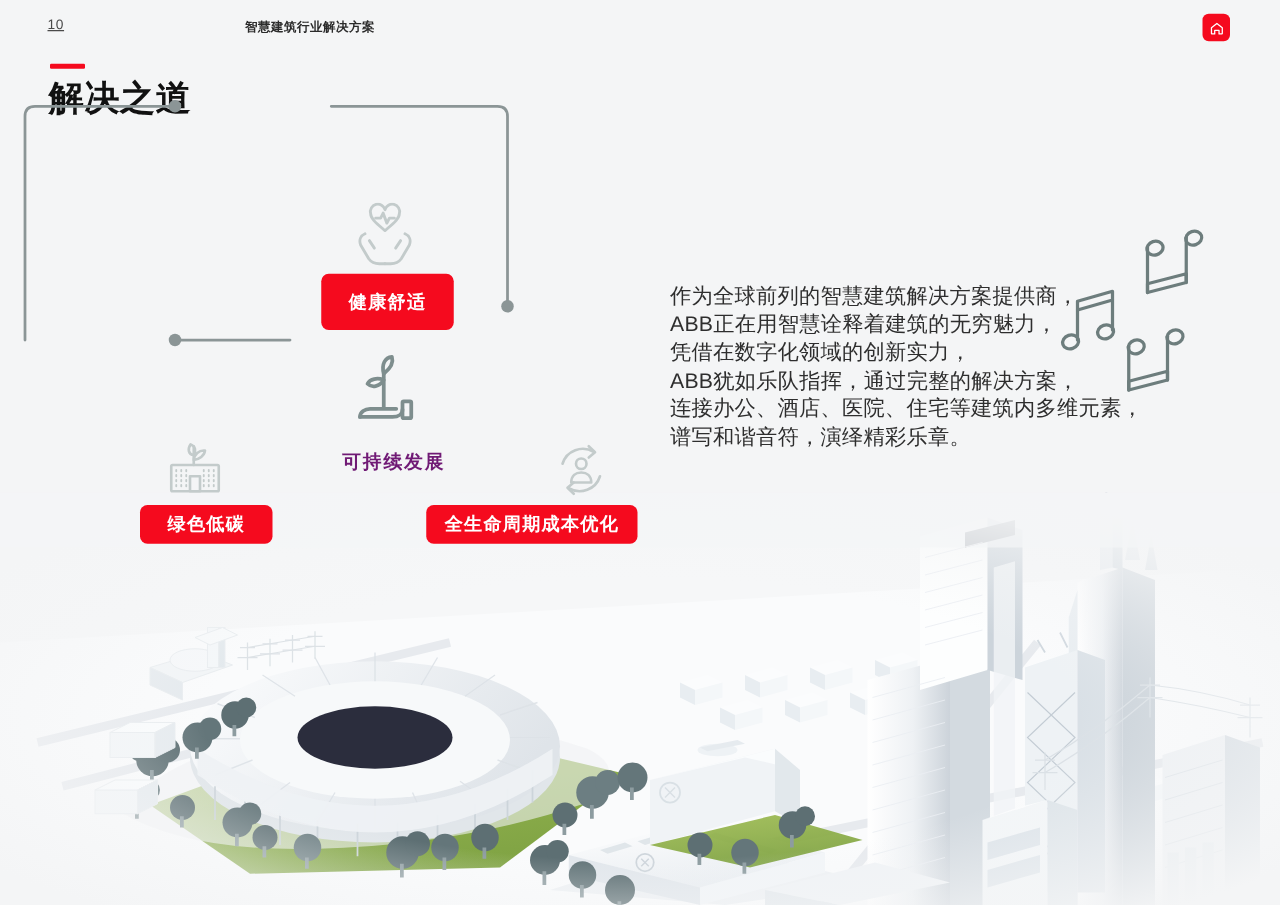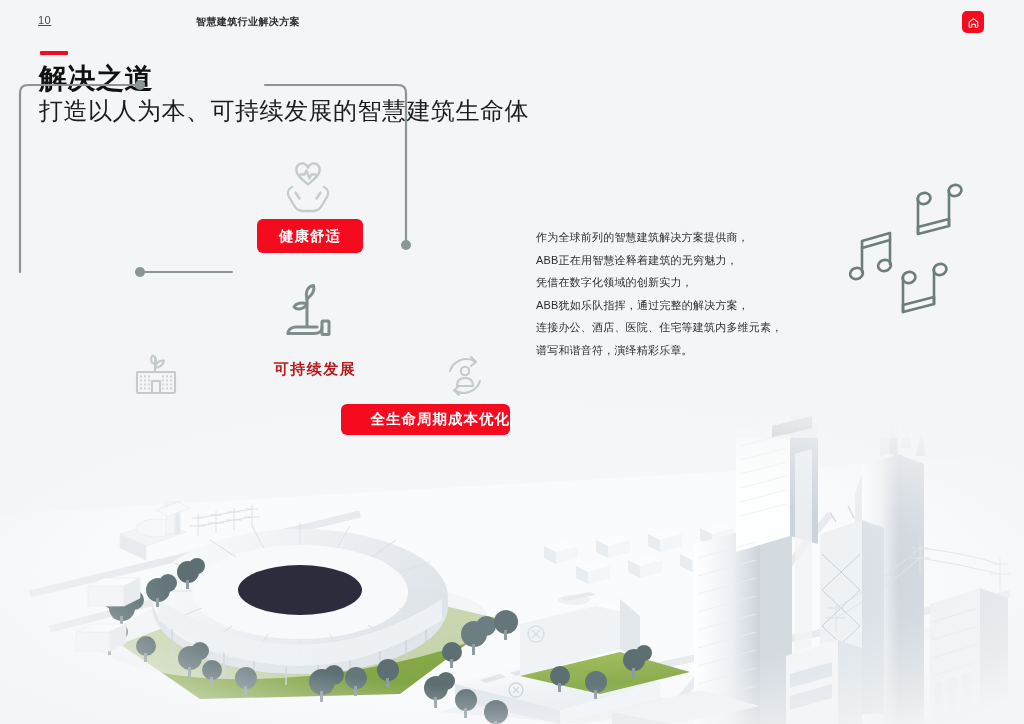--- a/index.html
+++ b/index.html
@@ -41,55 +41,55 @@
   }
   .subtitle{
     position:absolute;left:39px;top:95px;
     font-size:24px;font-weight:400;letter-spacing:.5px;color:#1c1c1c;
     line-height:1.3;
   }
 
   
   .para{
     position:absolute;left:536px;top:226px;
-    font-size:11px;line-height:22.5px;color:#2e2e2e;letter-spacing:.2px;
+    font-size:17px;line-height:22.5px;color:#2e2e2e;letter-spacing:.2px;
     white-space:pre-line;
     z-index:5;
   }
 
   
   .notes{position:absolute;left:845px;top:178px;width:150px;height:140px;z-index:4;}
 
   
   .diagram{position:absolute;left:100px;top:150px;width:450px;height:300px;z-index:5;}
   .diag-svg{position:absolute;left:0;top:0;}
 
   .badge{
     position:absolute;
     background:#f50a1e;color:#fff;
     border-radius:6px;
     font-size:14.5px;font-weight:bold;letter-spacing:1px;
     display:flex;align-items:center;justify-content:center;
     white-space:nowrap;
     z-index:7;
   }
-  .badge-health{left:257px;top:219px;width:106px;height:34px;}
+  .badge-health{left:257px;top:219px;width:106px;height:45px;}
   .badge-green{left:112px;top:404px;width:106px;height:31px;}
-  .badge-cost{left:341px;top:404px;width:169px;height:31px;justify-content:flex-end;}
+  .badge-cost{left:341px;top:404px;width:169px;height:31px;}
 
   .icon-soft{position:absolute;z-index:6;}
   .icon-hands{left:279px;top:162px;}
   .icon-building{left:131px;top:352px;}
   .icon-cycle{left:441px;top:352px;}
   .icon-center{left:272px;top:282px;}
 
   .center-label{
     position:absolute;left:240px;top:360px;width:150px;
     text-align:center;
-    font-size:15px;font-weight:bold;color:#b91c1c;letter-spacing:1.5px;
+    font-size:15px;font-weight:bold;color:#701a75;letter-spacing:1.5px;
     z-index:6;
   }
 
   
   .city{position:absolute;left:0;bottom:0;width:1024px;height:330px;z-index:1;}
 </style>
 </head>
 <body>
 
 <div class="slide">
@@ -98,21 +98,20 @@
   <div class="header-title">智慧建筑行业解决方案</div>
 
   <div class="home-btn">
     <svg width="13" height="13" viewBox="0 0 24 24">
       <path d="M4 11.5 12 5l8 6.5V20a0.6 0.6 0 0 1-.6.6h-4.2v-5.2H8.8v5.2H4.6A0.6 0.6 0 0 1 4 20z" fill="none" stroke="#ffffff" stroke-width="1.9" stroke-linejoin="round" stroke-linecap="round"></path>
     </svg>
   </div>
 
   <div class="red-rule"></div>
   <div class="title">解决之道</div>
-  <div class="subtitle">打造以人为本、可持续发展的智慧建筑生命体</div>
 
   <div class="para">作为全球前列的智慧建筑解决方案提供商，
 ABB正在用智慧诠释着建筑的无穷魅力，
 凭借在数字化领域的创新实力，
 ABB犹如乐队指挥，通过完整的解决方案，
 连接办公、酒店、医院、住宅等建筑内多维元素，
 谱写和谐音符，演绎精彩乐章。</div>
 
   <svg class="notes" viewBox="0 0 150 140">
     <g fill="none" stroke="#6d7d7d" stroke-width="2.6" stroke-linecap="round" stroke-linejoin="round">
@@ -197,20 +196,23 @@
       <path d="M16 51.5 C16 47.5 20 45 24 45 L45 45"></path>
       <path d="M16 51.5 L42 51.5 C47 51.5 50 49 50 45.5"></path>
       <rect x="50" y="39" width="7" height="13.5" rx="1"></rect>
     </g>
   </svg>
 
   <div class="center-label">可持续发展</div>
 
   <div class="badge badge-health">
     <span>健康舒适</span>
+  </div>
+  <div class="badge badge-green">
+    <span>绿色低碳</span>
   </div>
   <div class="badge badge-cost">
     <span>全生命周期成本优化</span>
   </div>
 
   <svg class="city" viewBox="0 0 1024 330" preserveAspectRatio="none">
     <defs>
       <linearGradient id="gWhite" x1="0" y1="0" x2="0.3" y2="1">
         <stop offset="0%" stop-color="#ffffff"></stop>
           <stop offset="100%" stop-color="#e4e8ec"></stop>

